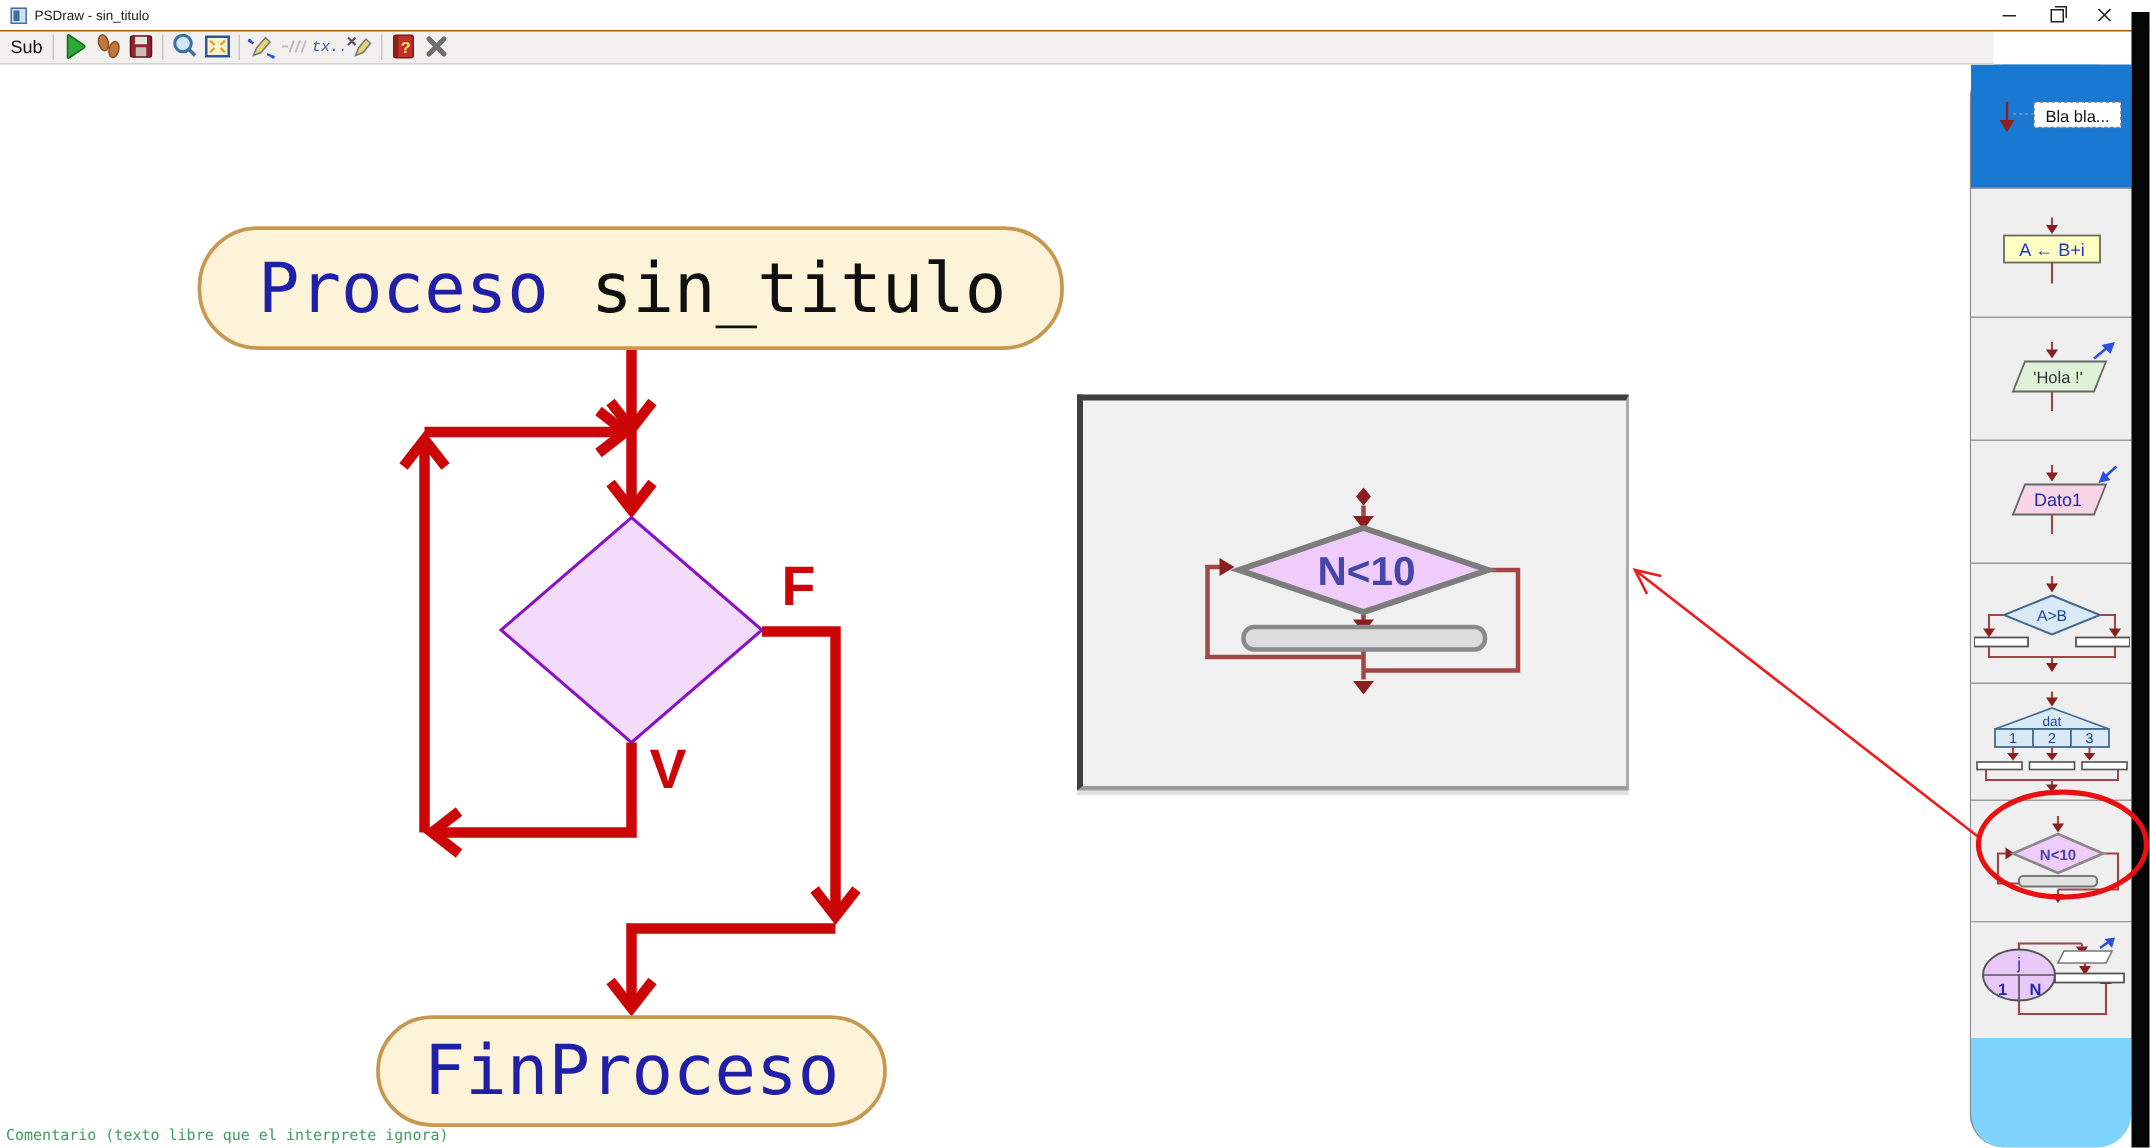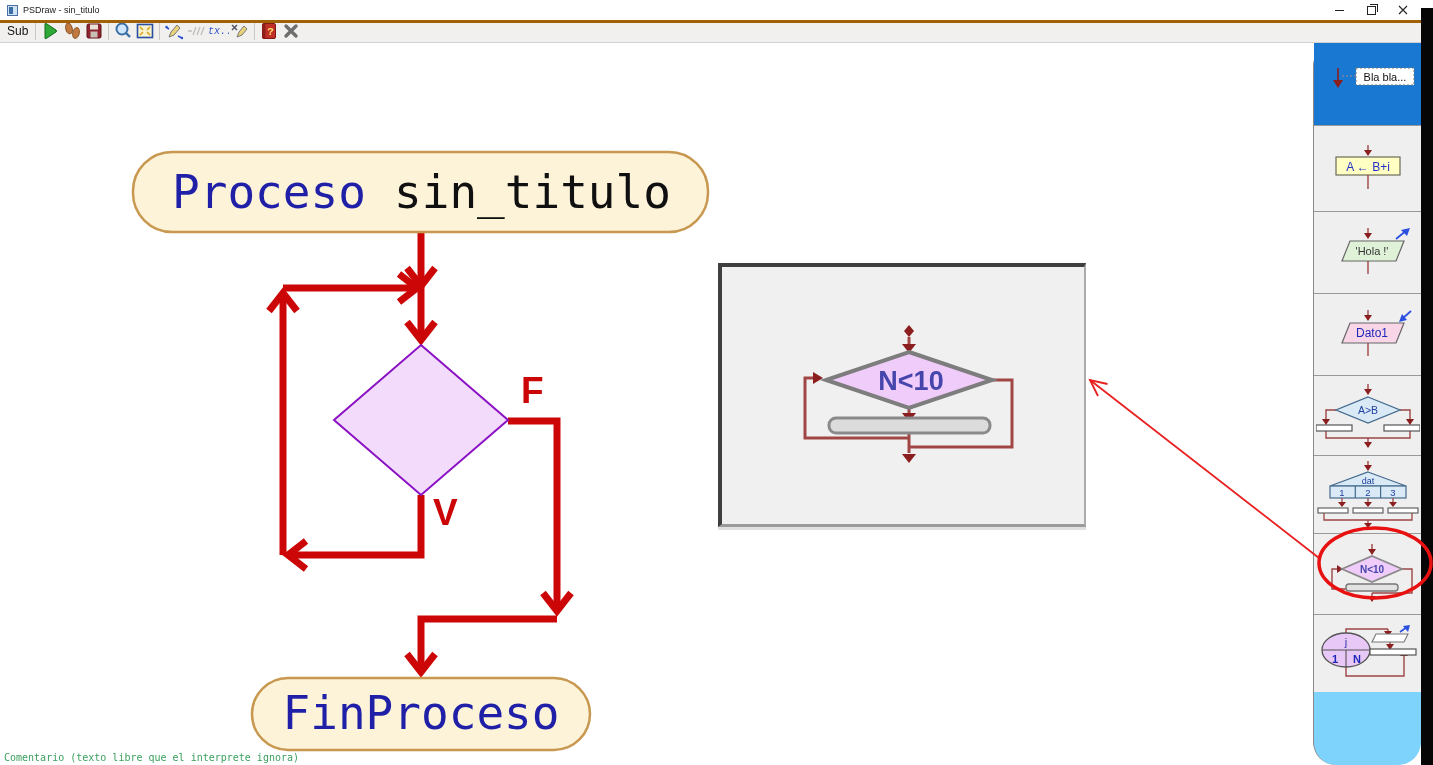--- a/index.html
+++ b/index.html
@@ -1,33 +1,33 @@
 <!DOCTYPE html>
 <html><head>
 <meta charset="utf-8">
 <style>
   html,body{margin:0;padding:0;}
   body{width:1433px;height:765px;position:relative;overflow:hidden;background:#FFF;
        font-family:"Liberation Sans",sans-serif;}
 
   
   .titlebar{position:absolute;left:0;top:0;width:1433px;height:20px;background:#FFFFFF;
-            border-bottom:3px solid #a16207;display:flex;align-items:center;z-index:25;}
+            border-bottom:1px solid #a16207;display:flex;align-items:center;z-index:25;}
   .appicon{width:11px;height:11px;margin:0 5px 0 7px;background:#CFE2F3;border:1px solid #4A6FA5;
            box-sizing:border-box;position:relative;}
   .appicon:before{content:"";position:absolute;left:1px;top:1px;width:4px;height:7px;background:#3B6EA5;}
   .title-text{font-size:9px;color:#1A1A1A;}
   .win-controls{margin-left:auto;margin-right:14px;display:flex;height:20px;}
   .wbtn{width:32px;height:20px;display:flex;align-items:center;justify-content:center;}
   .glyph-min{width:9px;height:0;border-top:1px solid #222;}
   .glyph-restore{width:7px;height:7px;border:1px solid #222;position:relative;background:#fff;}
   .glyph-restore:before{content:"";position:absolute;left:2px;top:-3px;width:7px;height:7px;
                         border:1px solid #222;border-left:none;border-bottom:none;}
   
-  .toolbar{position:absolute;left:0;top:20px;width:1433px;height:23px;background:#F1F0EF;
+  .toolbar{position:absolute;left:0;top:20px;width:1329px;height:23px;background:#F1F0EF;
            border-bottom:1px solid #D2D1D0;display:flex;align-items:center;padding-left:3px;
            box-sizing:border-box;z-index:24;}
   .sub-btn{font-size:12px;color:#111;padding:0 4px;}
   .tsep{width:1px;height:17px;background:#C9C8C7;margin:0 3px;}
   .ti{width:22px;height:20px;display:flex;align-items:center;justify-content:center;font-family:Liberation Mono, monospace;}
 
   
   .flow-svg{position:absolute;left:0;top:0;z-index:5;}
 
   

